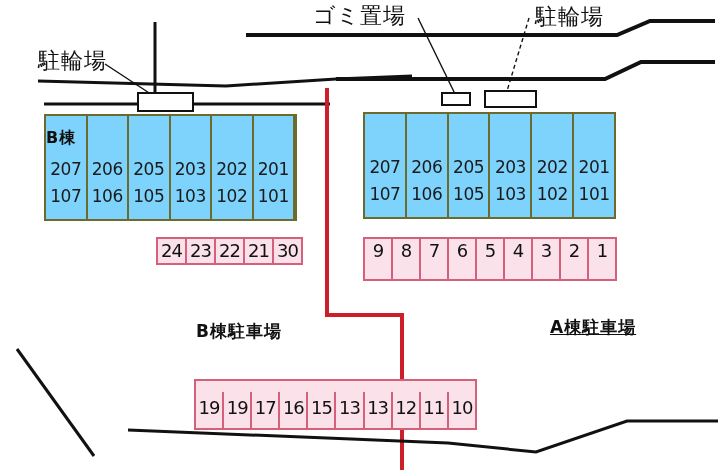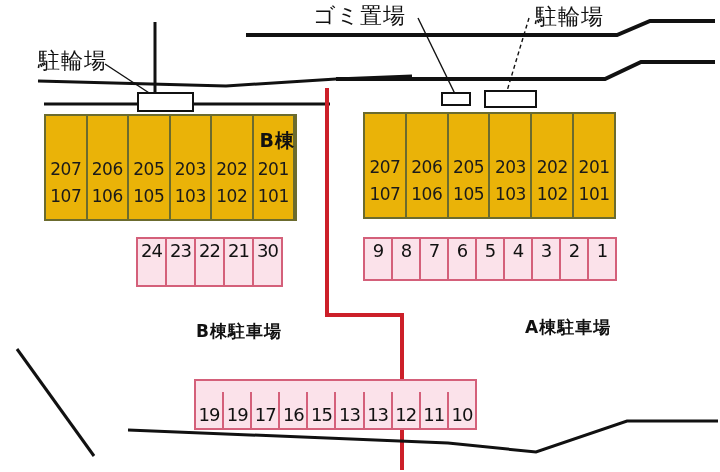--- a/index.html
+++ b/index.html
@@ -41,42 +41,42 @@
     display: flex;
     box-sizing: border-box;
     border: 2px solid #6b6b2e;
     background: #f9f6cf;
   }
   .unit {
     position: relative;
     flex: 1 1 0;
     box-sizing: border-box;
     border-right: 2px solid #6b6b2e;
-    background: #eab308;
+    background: #7dd3fc;
   }
   .unit:last-child { border-right: none; }
   .unit-upper, .unit-lower {
     position: absolute;
     left: 0;
     width: 100%;
     text-align: center;
     font-size: 17px;
     color: #1a1a1a;
     font-family: "DejaVu Sans", "Liberation Sans", sans-serif;
     letter-spacing: -0.5px;
   }
   .unit-upper { top: 43px; }
   .unit-lower { top: 70px; }
 
   .building-name {
     position: absolute;
     top: 12px;
     width: 100%;
-    text-align: right;
-    font-size: 19px;
+    text-align: left;
+    font-size: 16px;
     font-weight: 700;
     color: #111111;
     font-family: "DejaVu Sans", "Liberation Sans", sans-serif;
     letter-spacing: 1px;
     pointer-events: none;
   }
 
   
   .parking-row {
     position: absolute;
@@ -98,21 +98,21 @@
   .stall:last-child { border-right: none; }
   .stall-num {
     font-size: 18px;
     color: #111111;
     font-family: "DejaVu Sans", "Liberation Sans", sans-serif;
     letter-spacing: -1px;
     line-height: 1;
   }
   .row-top .stall { align-items: flex-start; }
   .row-top .stall-num { margin-top: 3px; }
-  .row-bottom .stall { align-items: flex-end; margin-top: 11px; }
+  .row-bottom .stall { align-items: center; margin-top: 11px; }
   .row-bottom .stall-num { margin-bottom: 4px; }
 
   
   .area-caption {
     position: absolute;
     font-size: 17px;
     font-weight: 700;
     color: #111111;
     white-space: nowrap;
     letter-spacing: 1px;
@@ -218,21 +218,21 @@
     <div class="unit">
       <div class="unit-upper">202</div>
       <div class="unit-lower">102</div>
     </div>
     <div class="unit">
       <div class="unit-upper">201</div>
       <div class="unit-lower">101</div>
     </div>
   </div>
 
-  <div class="parking-row row-top" style="left:136px; top:237px; width:147px; height:50px;">
+  <div class="parking-row row-top" style="left:156px; top:237px; width:147px; height:28px;">
     <div class="stall">
       <span class="stall-num">24</span>
     </div>
     <div class="stall">
       <span class="stall-num">23</span>
     </div>
     <div class="stall">
       <span class="stall-num">22</span>
     </div>
     <div class="stall">
@@ -268,21 +268,21 @@
     <div class="stall">
       <span class="stall-num">2</span>
     </div>
     <div class="stall">
       <span class="stall-num">1</span>
     </div>
   </div>
 
   <div class="area-caption" style="left:176px; top:320px;">B棟駐車場</div>
 
-  <div class="area-caption" style="left:505px; top:316px;">A棟駐車場</div>
+  <div class="area-caption" style="left:530px; top:316px;text-decoration:underline;">A棟駐車場</div>
 
   <div class="parking-row row-bottom" style="left:194px; top:379px; width:283px; height:51px;">
     <div class="stall">
       <span class="stall-num">19</span>
     </div>
     <div class="stall">
       <span class="stall-num">19</span>
     </div>
     <div class="stall">
       <span class="stall-num">17</span>

